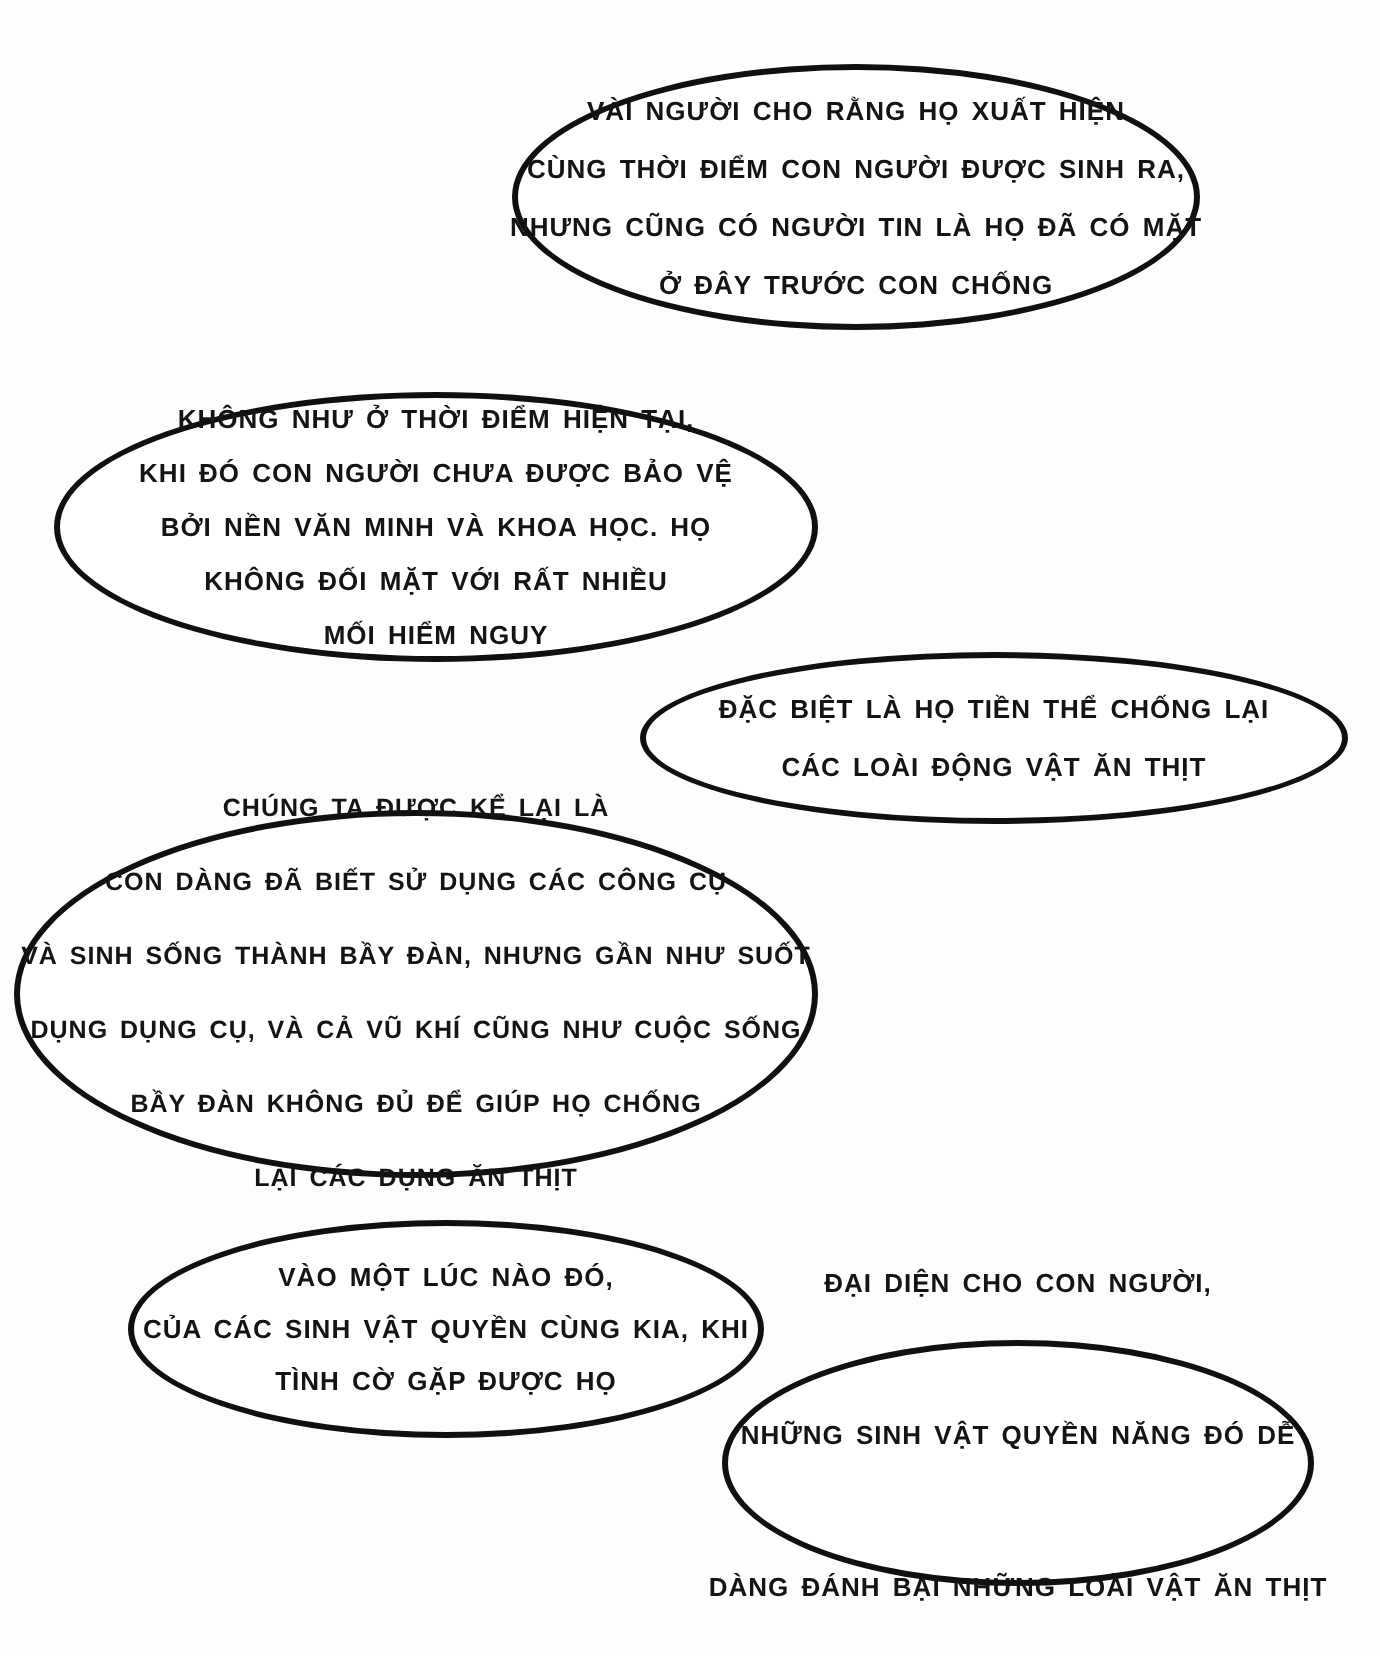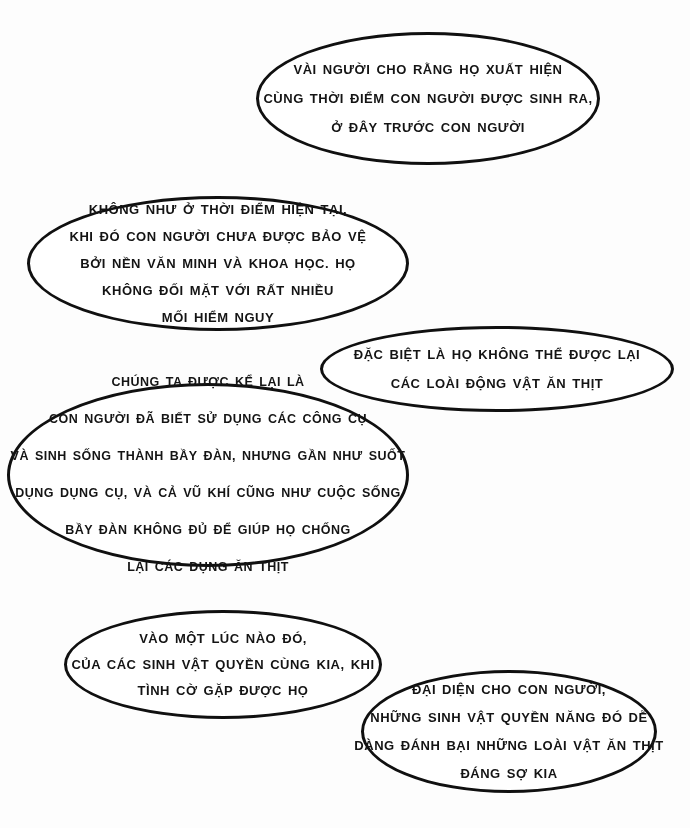--- a/index.html
+++ b/index.html
@@ -35,54 +35,55 @@
     letter-spacing: 0.5px;
     word-spacing: 2px;
   }
   
   .b1 { left: 256px; top: 32px;  width: 344px; height: 133px; }
   .b1 .bubble-line { line-height: 29px; }
   .b2 { left: 27px;  top: 175px; width: 382px; height: 135px; margin-top: 21px; }
   .b2 .bubble-line { line-height: 27px; }
   .b3 { left: 320px; top: 326px; width: 354px; height: 86px; }
   .b3 .bubble-line { line-height: 29px; }
-  .b4 { left: 7px;   top: 383px; width: 402px; height: 184px; gap: 12px; }
+  .b4 { left: 7px;   top: 405px; width: 402px; height: 184px; gap: 12px; }
   .b4 .bubble-line { line-height: 25px; font-size: 12.5px; }
   .b5 { left: 64px;  top: 610px; width: 318px; height: 109px; }
   .b5 .bubble-line { line-height: 26px; }
   .b6 { left: 361px; top: 670px; width: 296px; height: 123px; }
-  .b6 .bubble-line { line-height: 28px; }
+  .b6 .bubble-line { line-height: 28px; margin-top: 48px; }
 </style>
 </head>
 <body>
 
 <div class="page">
 
   <div class="speech-bubble b1">
     <div class="bubble-line">VÀI NGƯỜI CHO RẰNG HỌ XUẤT HIỆN</div>
     <div class="bubble-line">CÙNG THỜI ĐIỂM CON NGƯỜI ĐƯỢC SINH RA,</div>
-    <div class="bubble-line">Ở ĐÂY TRƯỚC CON NGƯỜI</div>
+    <div class="bubble-line">NHƯNG CŨNG CÓ NGƯỜI TIN LÀ HỌ ĐÃ CÓ MẶT</div>
+    <div class="bubble-line">Ở ĐÂY TRƯỚC CON CHỐNG</div>
   </div>
 
   <div class="speech-bubble b2">
     <div class="bubble-line">KHÔNG NHƯ Ở THỜI ĐIỂM HIỆN TẠI,</div>
     <div class="bubble-line">KHI ĐÓ CON NGƯỜI CHƯA ĐƯỢC BẢO VỆ</div>
     <div class="bubble-line">BỞI NỀN VĂN MINH VÀ KHOA HỌC. HỌ</div>
     <div class="bubble-line">KHÔNG ĐỐI MẶT VỚI RẤT NHIỀU</div>
     <div class="bubble-line">MỐI HIỂM NGUY</div>
   </div>
 
   <div class="speech-bubble b3">
-    <div class="bubble-line">ĐẶC BIỆT LÀ HỌ KHÔNG THỂ ĐƯỢC LẠI</div>
+    <div class="bubble-line">ĐẶC BIỆT LÀ HỌ TIỀN THỂ CHỐNG LẠI</div>
     <div class="bubble-line">CÁC LOÀI ĐỘNG VẬT ĂN THỊT</div>
   </div>
 
   <div class="speech-bubble b4">
     <div class="bubble-line">CHÚNG TA ĐƯỢC KỂ LẠI LÀ</div>
-    <div class="bubble-line">CON NGƯỜI ĐÃ BIẾT SỬ DỤNG CÁC CÔNG CỤ</div>
+    <div class="bubble-line">CON DÀNG ĐÃ BIẾT SỬ DỤNG CÁC CÔNG CỤ</div>
     <div class="bubble-line">VÀ SINH SỐNG THÀNH BẦY ĐÀN, NHƯNG GẦN NHƯ SUỐT</div>
     <div class="bubble-line">DỤNG DỤNG CỤ, VÀ CẢ VŨ KHÍ CŨNG NHƯ CUỘC SỐNG</div>
     <div class="bubble-line">BẦY ĐÀN KHÔNG ĐỦ ĐỂ GIÚP HỌ CHỐNG</div>
     <div class="bubble-line">LẠI CÁC DỤNG ĂN THỊT</div>
   </div>
 
   <div class="speech-bubble b5">
     <div class="bubble-line">VÀO MỘT LÚC NÀO ĐÓ,</div>
     <div class="bubble-line">CỦA CÁC SINH VẬT QUYỀN CÙNG KIA, KHI</div>
     <div class="bubble-line">TÌNH CỜ GẶP ĐƯỢC HỌ</div>

